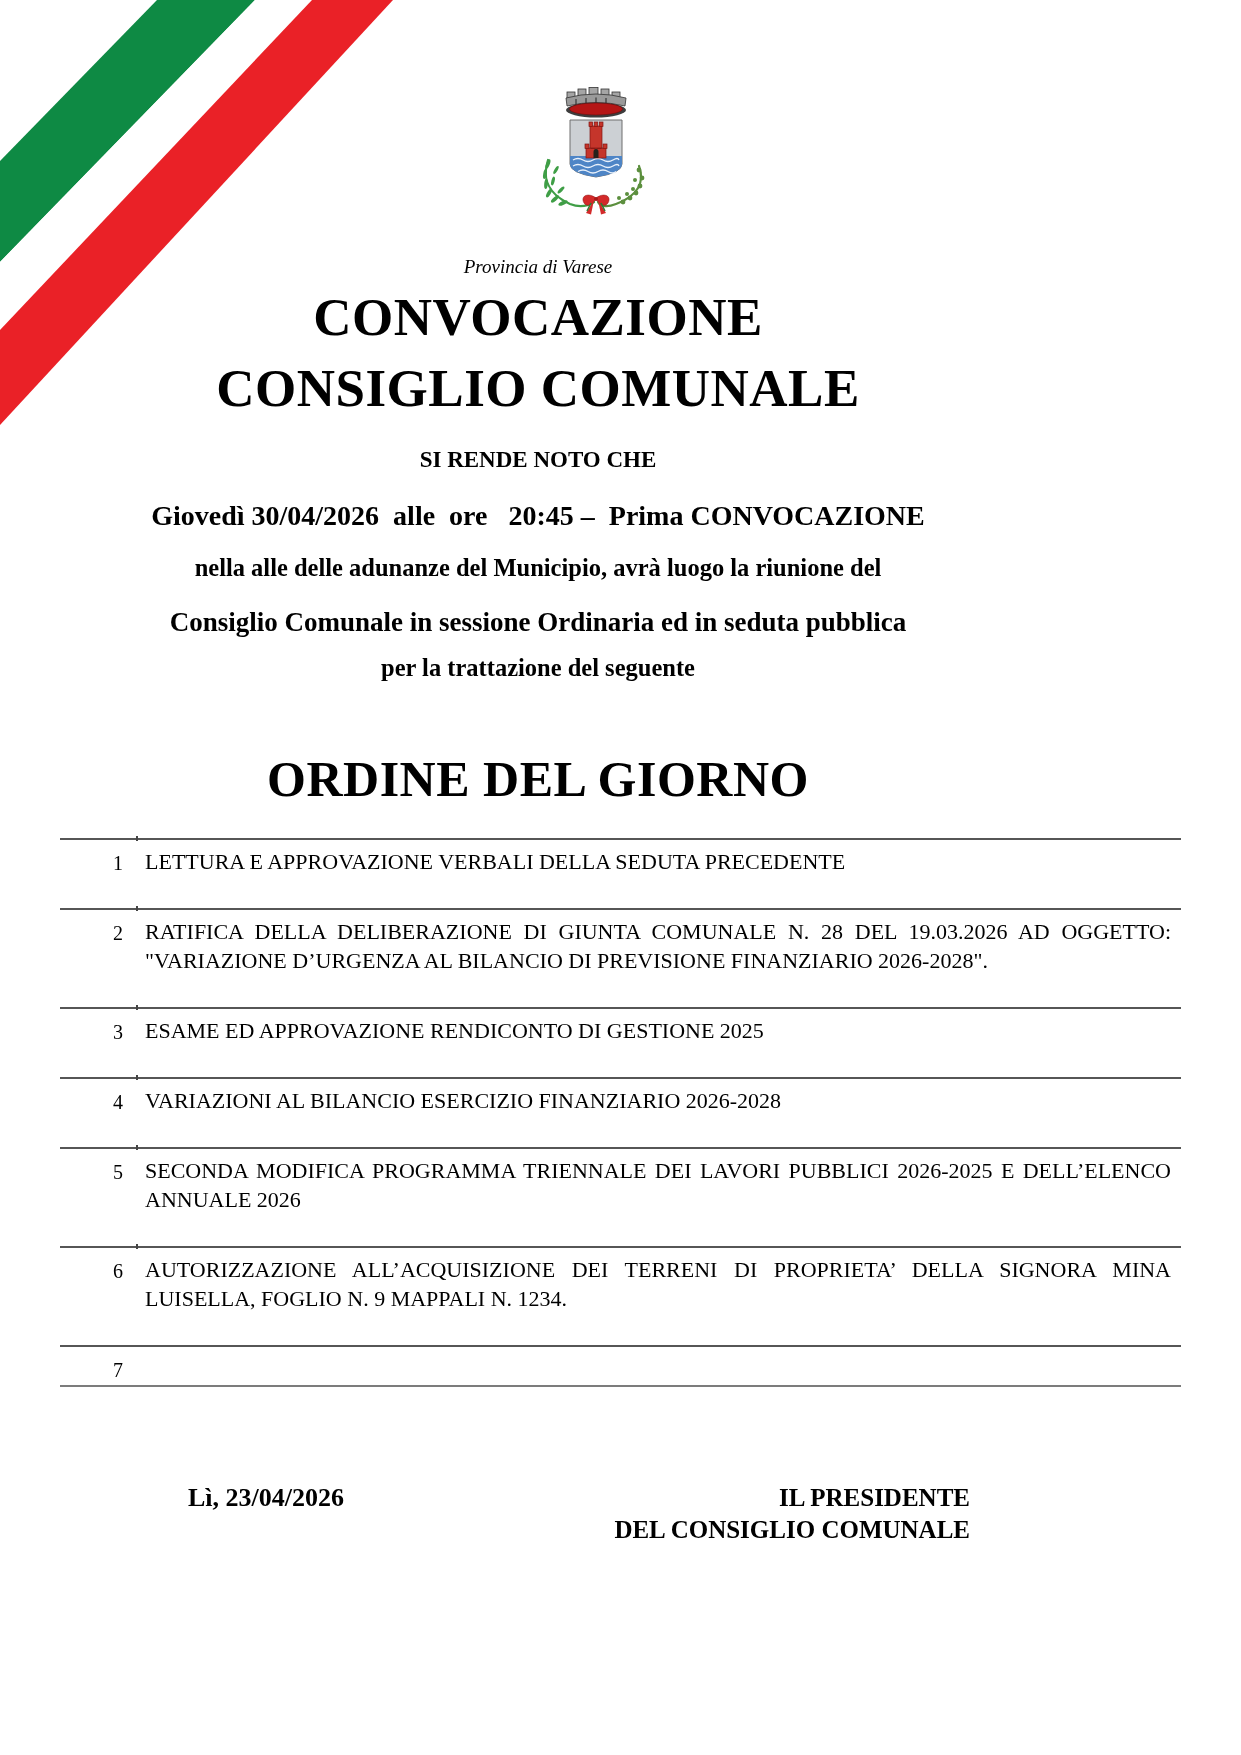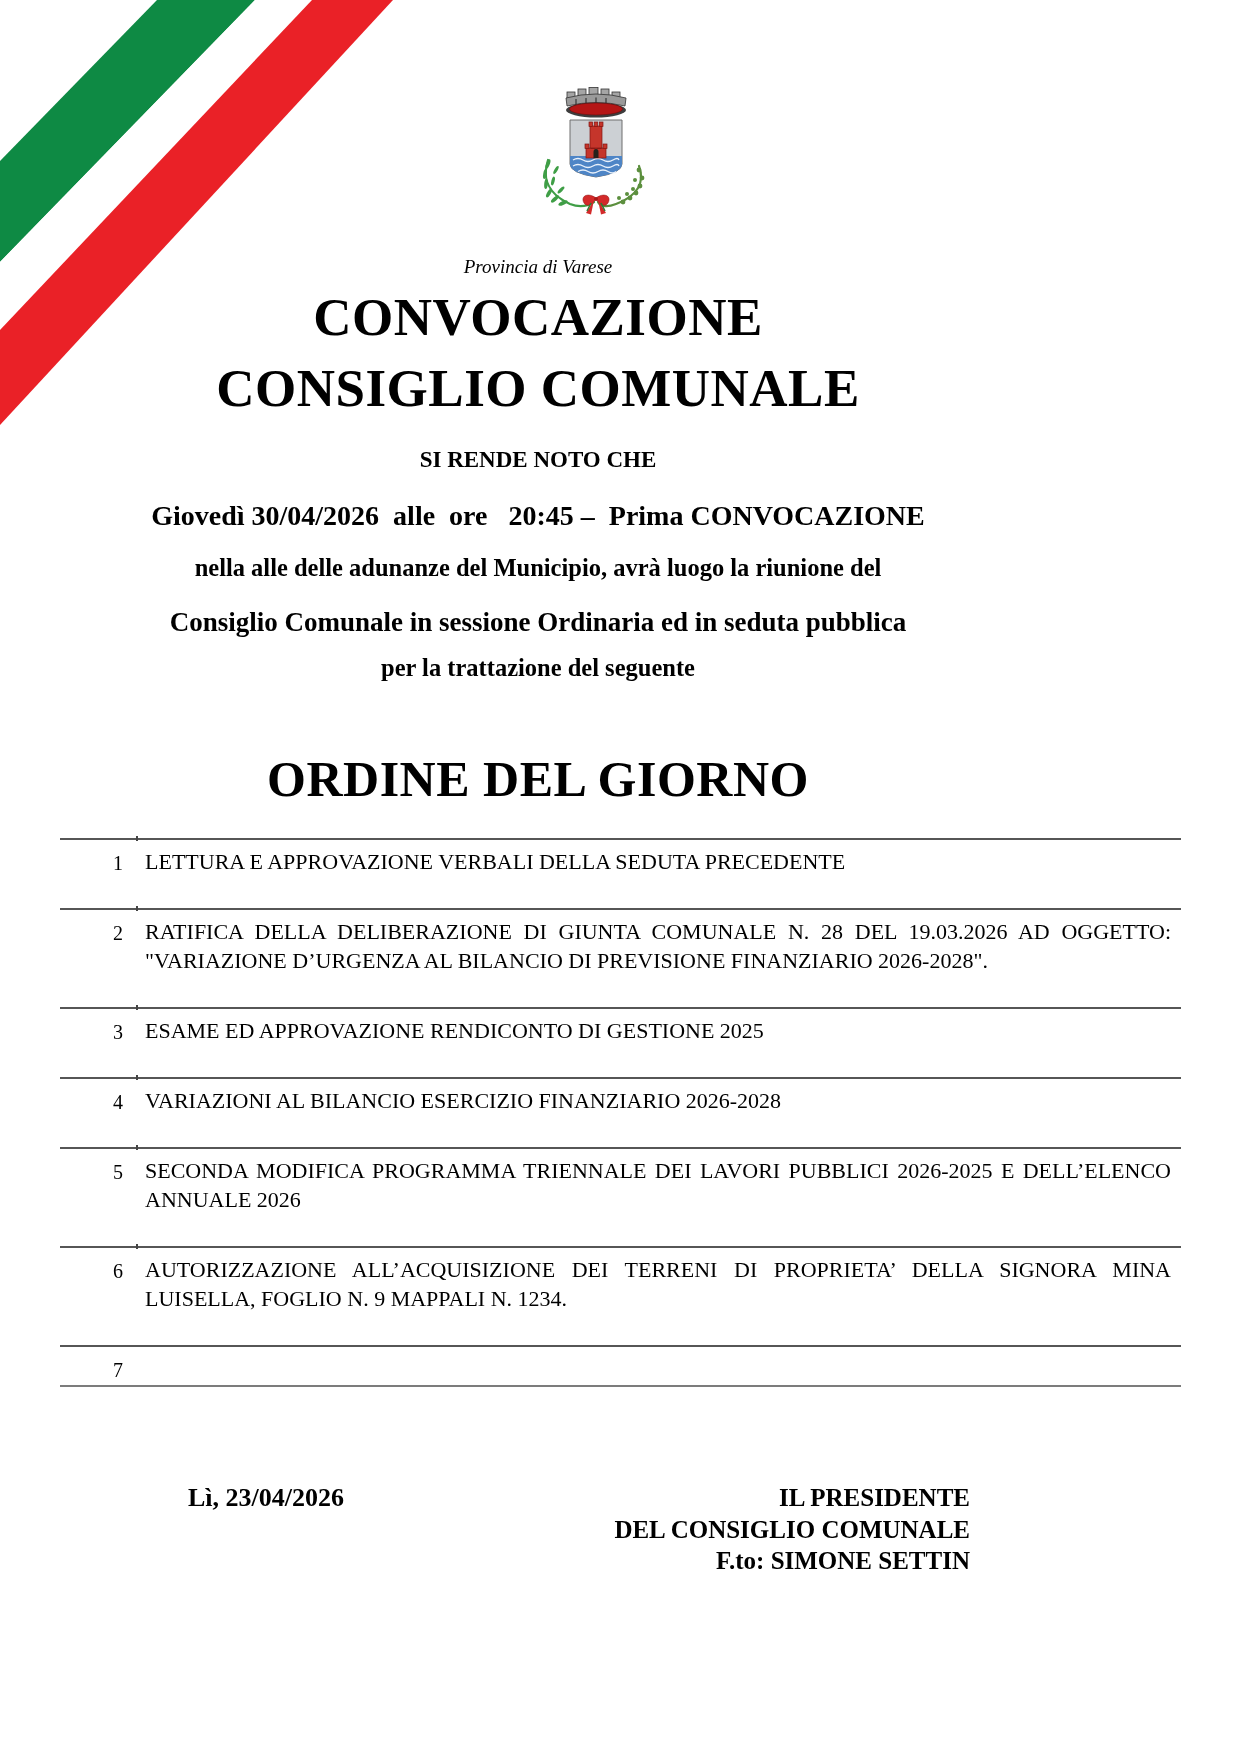--- a/index.html
+++ b/index.html
@@ -198,16 +198,15 @@
 
     <div class="agenda-row">
       <div class="cell-num">7</div>
     </div>
   </div>
 
   <div class="footer-date">Lì, 23/04/2026</div>
   <div class="signature-block">
     <div>IL PRESIDENTE</div>
     <div>DEL CONSIGLIO COMUNALE</div>
-    <div>F.to: SIMONE SETTIN</div>
   </div>
 
 </div>
 
 </body></html>

